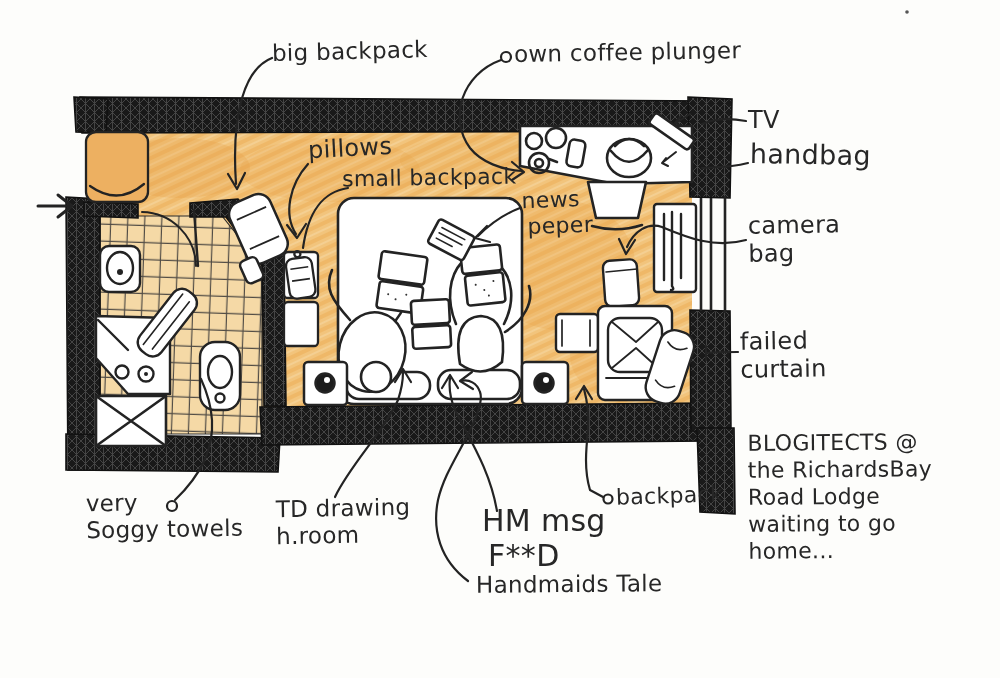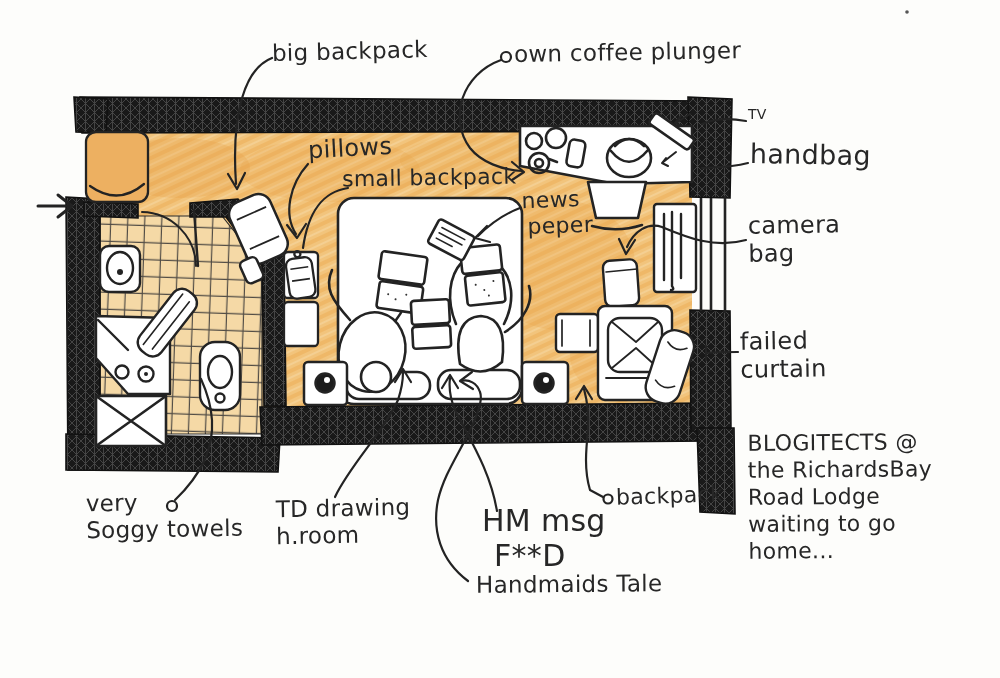--- a/index.html
+++ b/index.html
@@ -2,32 +2,32 @@
 <html><head>
 <meta charset="utf-8">
 <style>
   html,body{margin:0;padding:0;background:#ffffff;}
   .canvas{position:relative;width:1000px;height:678px;background:#fdfdfb;overflow:hidden;
           font-family:"DejaVu Sans",sans-serif;color:#262626;}
   svg{position:absolute;left:0;top:0;}
   .label{position:absolute;white-space:nowrap;line-height:1.18;letter-spacing:.3px;color:#272727;}
   .l-bigbp{left:272px;top:38px;font-size:23px;transform:rotate(-1.5deg);}
   .l-coffee{left:514px;top:39px;font-size:23px;transform:rotate(-1deg);}
-  .l-tv{left:748px;top:106px;font-size:14px;}
+  .l-tv{left:748px;top:106px;font-size:24px;}
   .l-handbag{left:750px;top:139px;font-size:27px;transform:rotate(1deg);}
   .l-camera{left:748px;top:211px;font-size:24px;transform:rotate(-1deg);}
   .l-failed{left:740px;top:327px;font-size:24px;transform:rotate(-1deg);}
   .l-pillows{left:308px;top:134px;font-size:24px;transform:rotate(-3deg);}
   .l-smallbp{left:342px;top:165px;font-size:22px;transform:rotate(-1deg);}
   .l-news{left:522px;top:187px;font-size:22px;transform:rotate(-2deg);}
   .l-news .i2{margin-left:5px;}
   .l-towels{left:86px;top:489px;font-size:23px;transform:rotate(-1deg);}
   .l-td{left:276px;top:495px;font-size:23px;transform:rotate(-1deg);}
   .l-hm{left:482px;top:503px;font-size:30px;}
-  .l-hm .i2{margin-left:12px;}
+  .l-hm .i2{margin-left:6px;}
   .l-handmaids{left:476px;top:571px;font-size:23px;transform:rotate(-.5deg);}
   .l-backpack{left:616px;top:483px;font-size:22px;transform:rotate(-2deg);}
   .l-note{left:748px;top:429px;font-size:22px;line-height:27px;transform:rotate(-.5deg);}
   .line{display:block;}
 </style>
 </head>
 <body>
 
 <div class="canvas">
 

